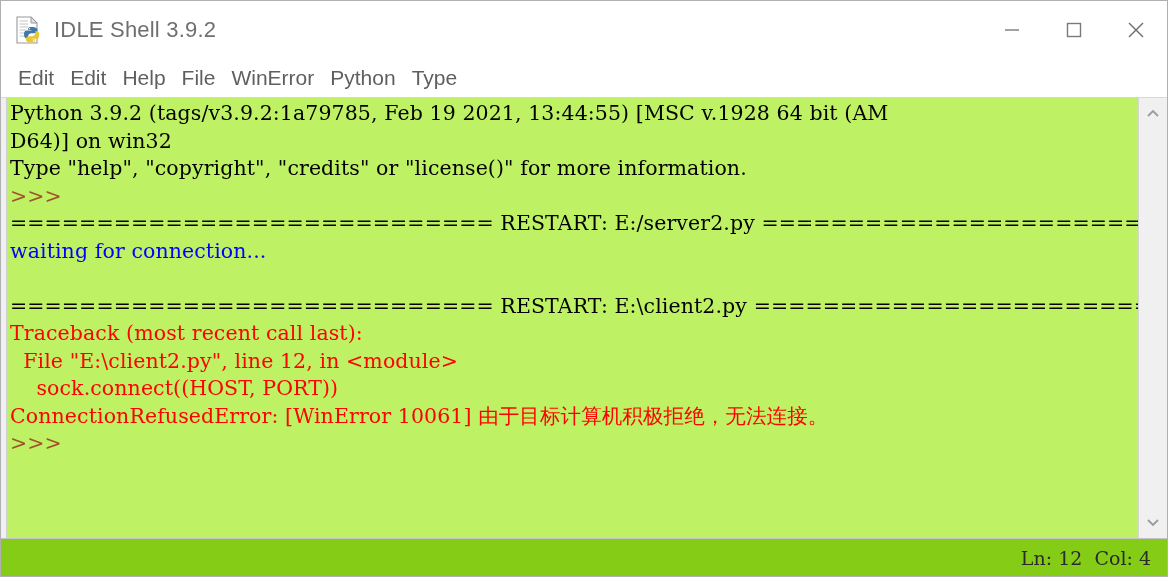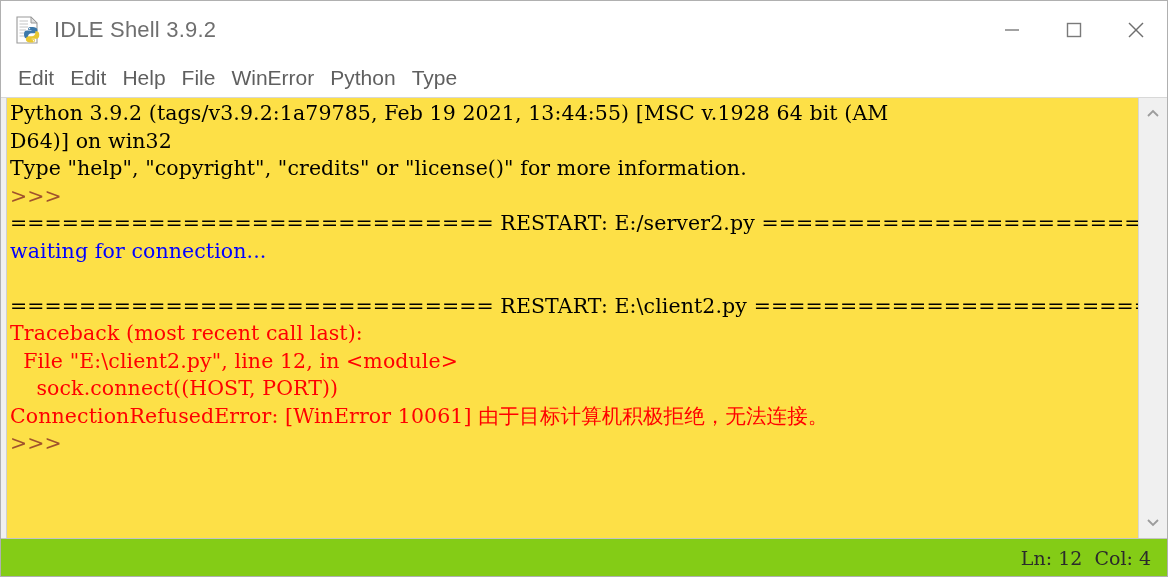--- a/index.html
+++ b/index.html
@@ -84,21 +84,21 @@
     font-family: "Liberation Sans", sans-serif;
     white-space: nowrap;
     cursor: default;
   }
 
   
   .shell-area {
     flex: 1 1 auto;
     display: flex;
     min-height: 0;
-    background: #fde047;
+    background: #bef264;
     position: relative;
     border-bottom: 1px solid #c4c4c4;
   }
   .gutter {
     width: 5px;
     min-width: 5px;
     background: #f0f0f0;
     border-right: 1px solid #cfcfcf;
   }
   .console {

